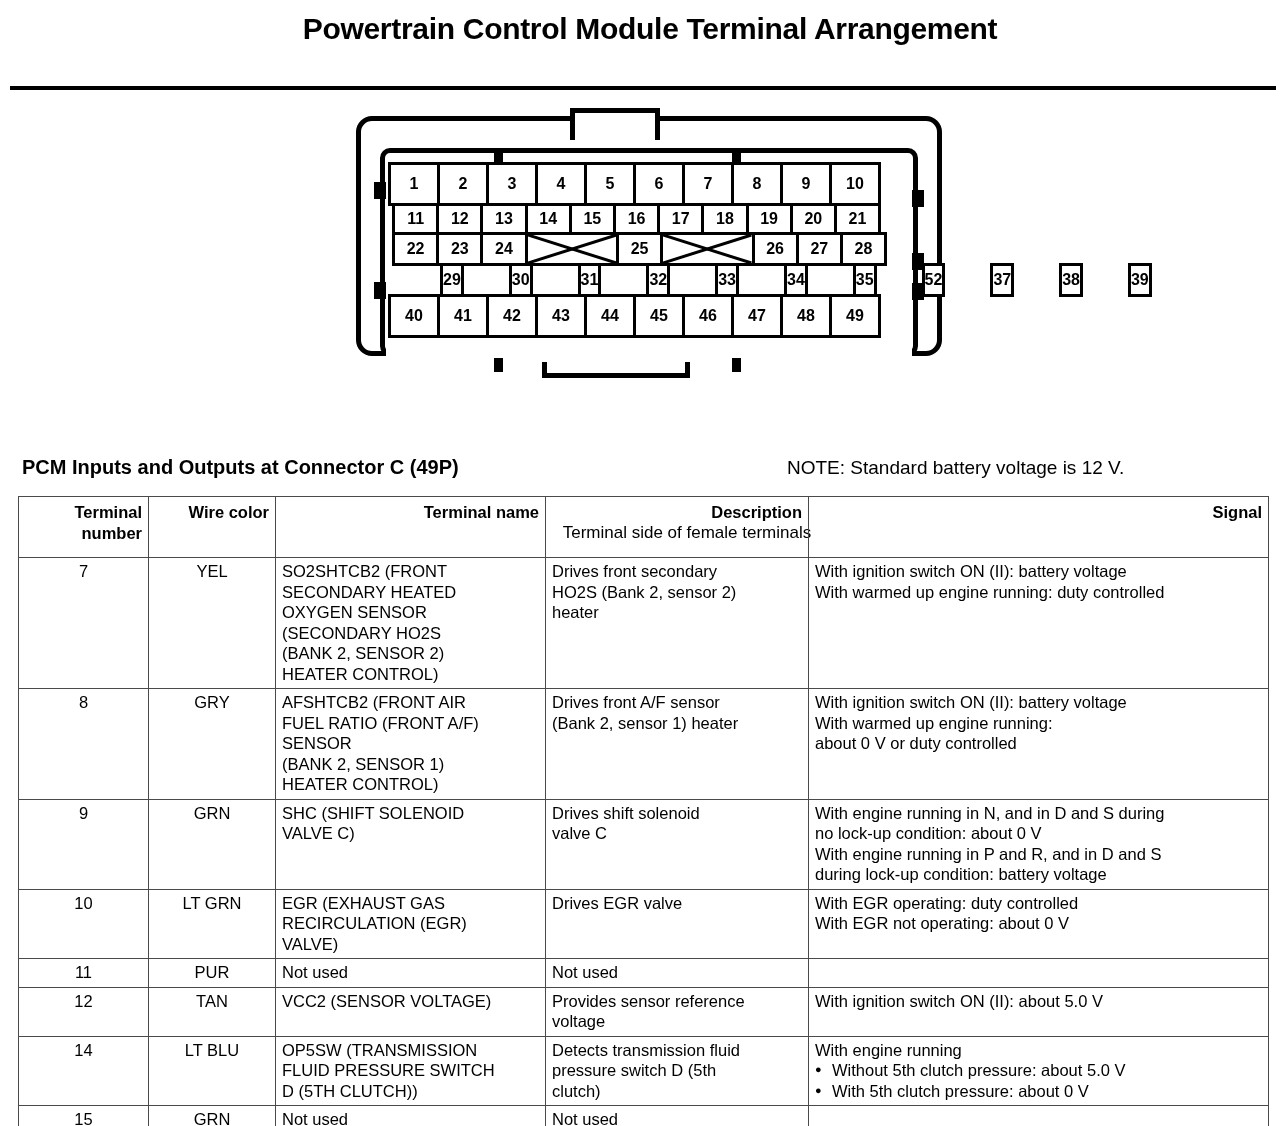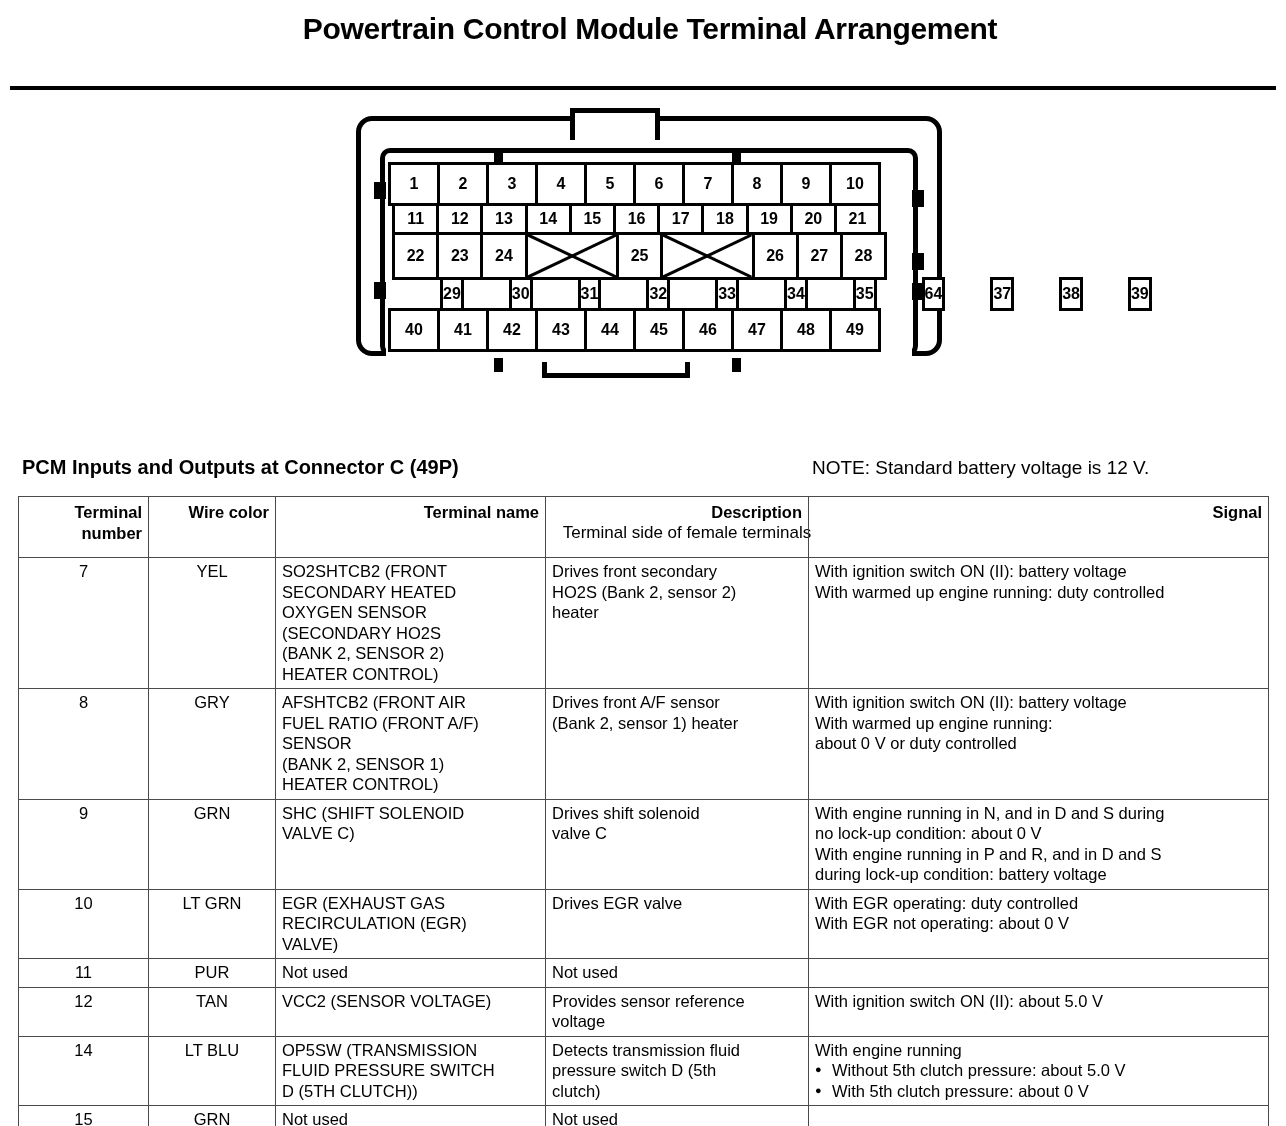--- a/index.html
+++ b/index.html
@@ -148,21 +148,21 @@
     font-size: 16px;
     font-weight: bold;
     display: flex;
     align-items: center;
     justify-content: center;
     margin-right: -3px;
     font-family: "Liberation Sans", sans-serif;
   }
   .row-a .pin { width: 52px; height: 44px; }
   .row-b .pin { width: 47.2px; height: 32px; }
-  .row-c .pin { width: 47.2px; height: 48px; }
+  .row-c .pin { width: 47.2px; height: 34px; }
   .row-d .pin { width: 47.2px; height: 34px; margin-left: 48px; }
   .row-e .pin { width: 52px; height: 44px; }
   .pin.blank-x {
     width: 94.4px;
     position: relative;
   }
   .pin.blank-x svg {
     position: absolute;
     left: 0; top: 0;
     width: 100%;
@@ -190,21 +190,21 @@
   }
   .section-title {
     position: absolute;
     left: 22px;
     top: 0;
     font-size: 20px;
     font-weight: bold;
   }
   .section-note {
     position: absolute;
-    left: 812px;
+    left: 787px;
     top: 1px;
     font-size: 19px;
     text-align: center;
   }
 
   
   .pcm-table {
     position: absolute;
     left: 18px;
     top: 496px;
@@ -318,21 +318,21 @@
           <div class="pin">28</div>
         </div>
         <div class="pin-row row-d">
           <div class="pin">29</div>
           <div class="pin">30</div>
           <div class="pin">31</div>
           <div class="pin">32</div>
           <div class="pin">33</div>
           <div class="pin">34</div>
           <div class="pin">35</div>
-          <div class="pin">64</div>
+          <div class="pin">52</div>
           <div class="pin">37</div>
           <div class="pin">38</div>
           <div class="pin">39</div>
         </div>
         <div class="pin-row row-e">
           <div class="pin">40</div>
           <div class="pin">41</div>
           <div class="pin">42</div>
           <div class="pin">43</div>
           <div class="pin">44</div>

